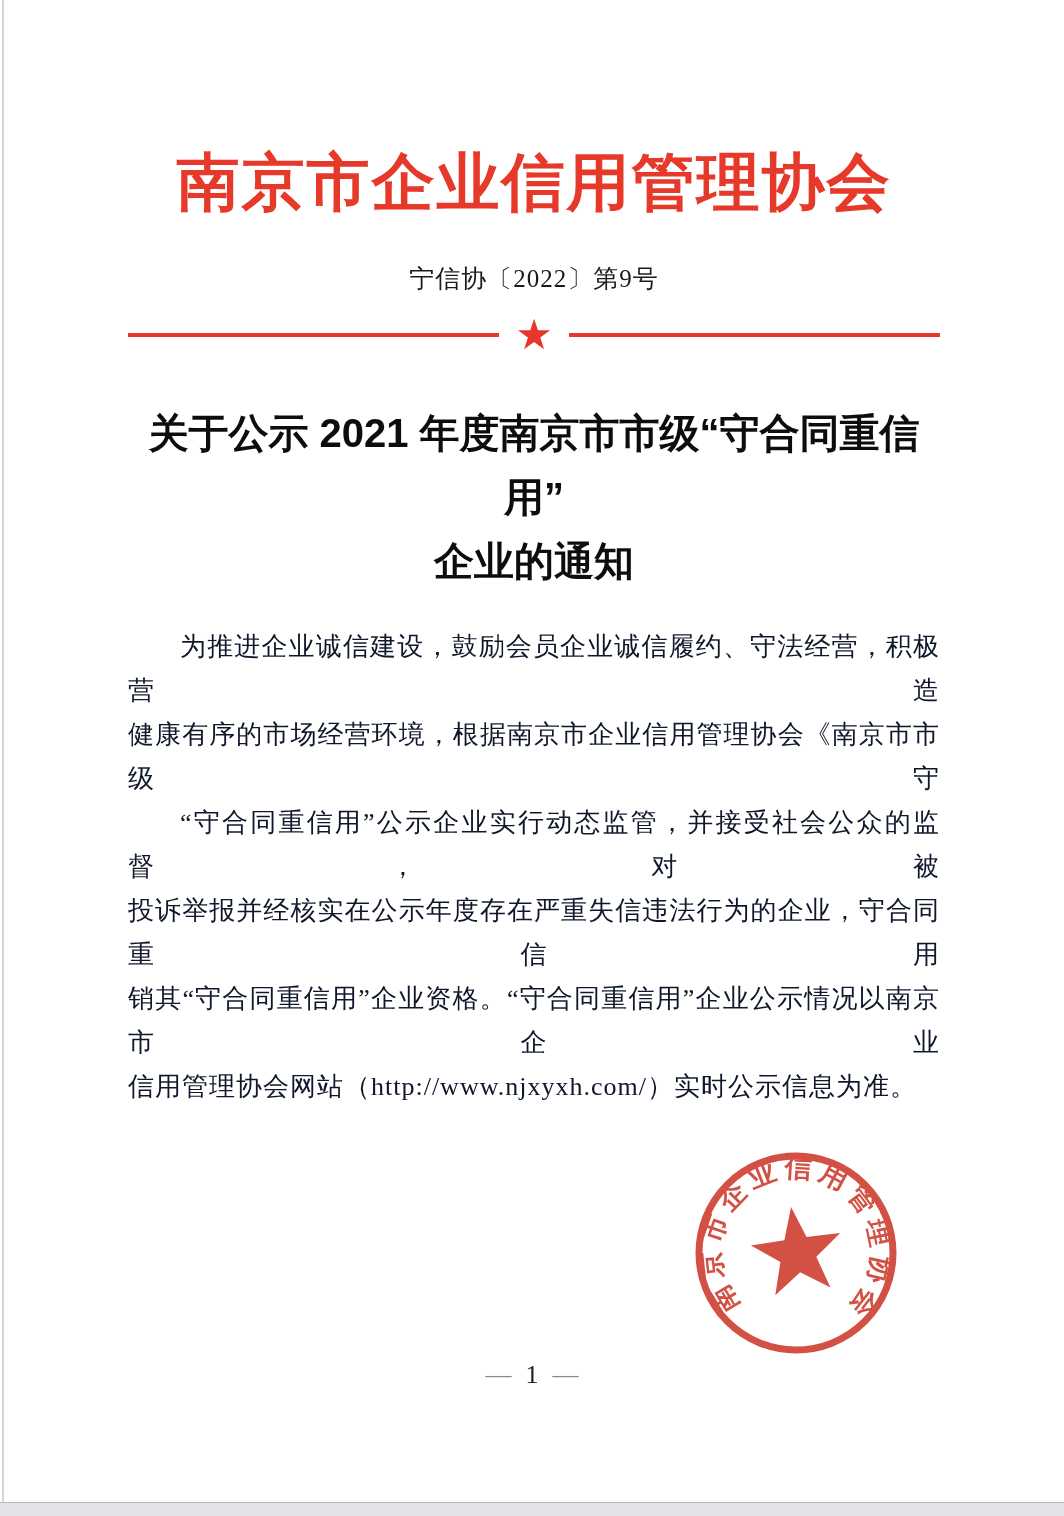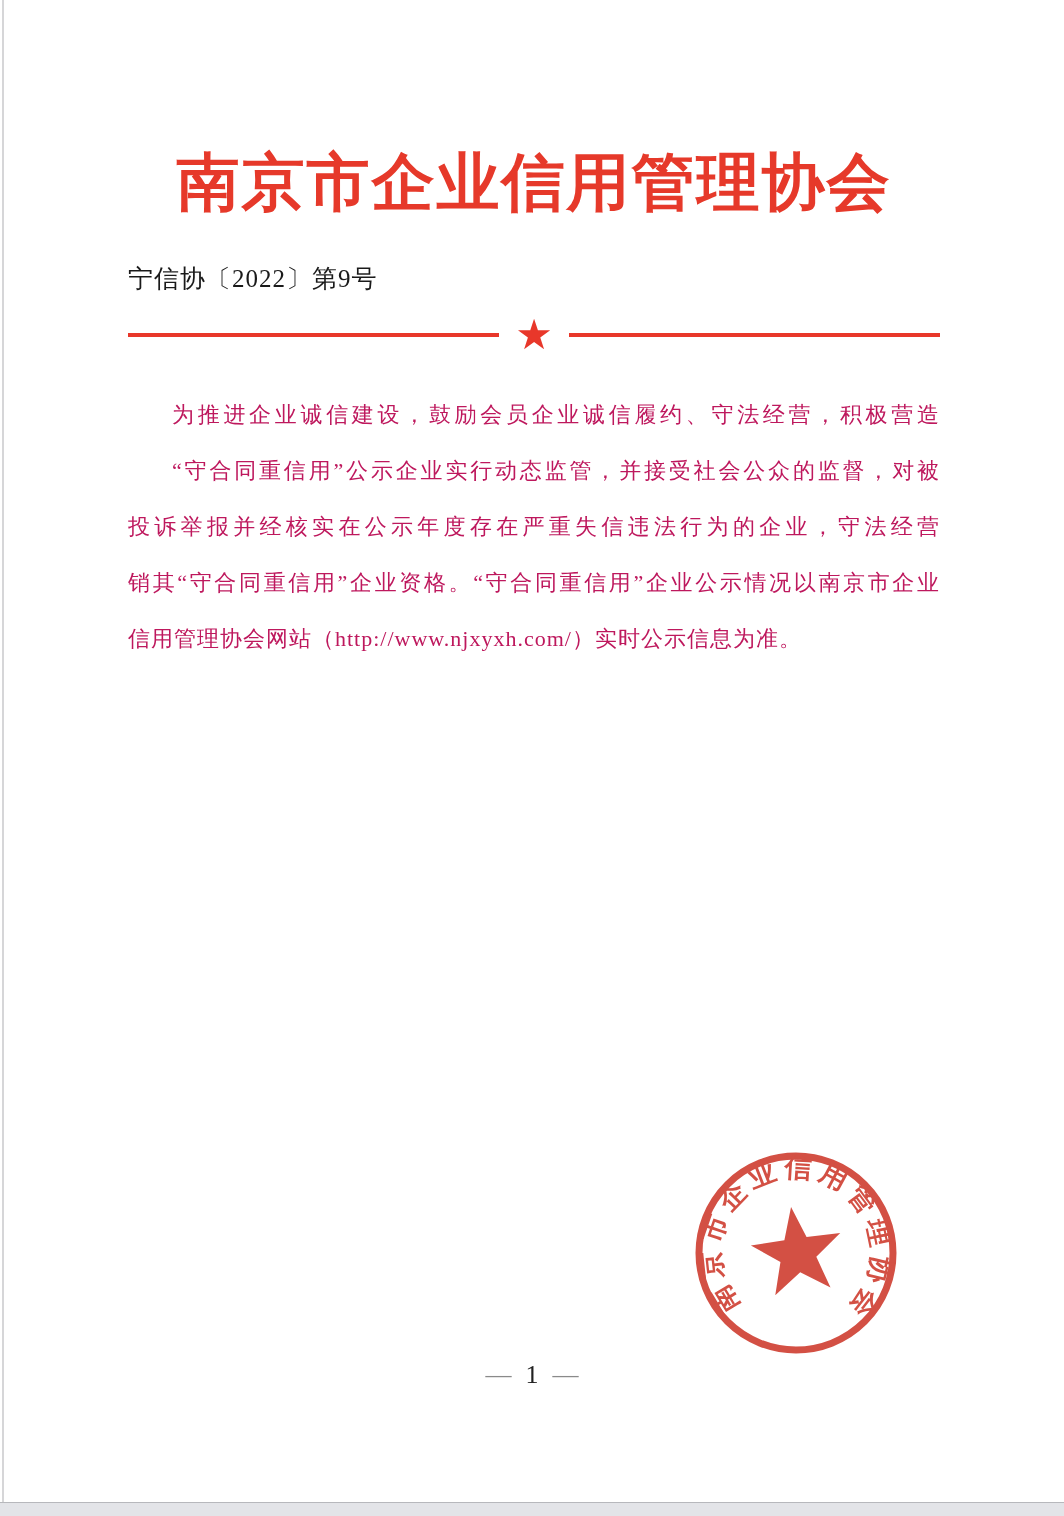--- a/index.html
+++ b/index.html
@@ -41,20 +41,21 @@
     text-align: center;
     font-family: "Liberation Sans", sans-serif;
     font-weight: 800;
     font-size: 63px;
     letter-spacing: 2px;
     color: #e6392a;
     white-space: nowrap;
   }
   .doc-number {
     margin-top: 36px;
+    text-align: center;
     font-size: 25px;
     letter-spacing: 1px;
     color: #1a1a1a;
   }
   .separator {
     margin-top: 20px;
     display: flex;
     align-items: center;
     height: 40px;
   }
@@ -74,23 +75,23 @@
     margin-top: 46px;
     text-align: center;
     font-family: "Liberation Sans", sans-serif;
     font-weight: 700;
     font-size: 40px;
     line-height: 64px;
     color: #0d0d0d;
   }
   .body-text {
     margin-top: 32px;
-    font-size: 22px;
-    line-height: 56px;
-    color: #be185d;
+    font-size: 26px;
+    line-height: 44px;
+    color: #0f172a;
   }
   .body-line {
     text-align: justify;
     text-align-last: justify;
     letter-spacing: 1px;
   }
   .body-line.indent { text-indent: 2em; }
   .body-line.last {
     text-align-last: left;
   }
@@ -133,28 +134,33 @@
   <div class="org-title">南京市企业信用管理协会</div>
 
   <div class="doc-number">宁信协〔2022〕第9号</div>
 
   <div class="separator">
     <div class="rule"></div>
     <div class="star">★</div>
     <div class="rule"></div>
   </div>
 
+  <div class="notice-title">
+    <div>关于公示 2021 年度南京市市级“守合同重信用”</div>
+    <div>企业的通知</div>
+  </div>
 
   <div class="body-text">
     <div class="body-line indent">为推进企业诚信建设，鼓励会员企业诚信履约、守法经营，积极营造</div>
+    <div class="body-line">健康有序的市场经营环境，根据南京市企业信用管理协会《南京市市级守</div>
   </div>
 
   <div class="body-text" style="margin-top:0;">
     <div class="body-line indent">“守合同重信用”公示企业实行动态监管，并接受社会公众的监督，对被</div>
-    <div class="body-line">投诉举报并经核实在公示年度存在严重失信违法行为的企业，守法经营</div>
+    <div class="body-line">投诉举报并经核实在公示年度存在严重失信违法行为的企业，守合同重信用</div>
     <div class="body-line">销其“守合同重信用”企业资格。“守合同重信用”企业公示情况以南京市企业</div>
     <div class="body-line last">信用管理协会网站（http://www.njxyxh.com/）实时公示信息为准。</div>
   </div>
 
 </div>
 
 <div class="seal">
   <svg viewBox="0 0 206 208" xmlns="http://www.w3.org/2000/svg">
     <circle cx="103" cy="104" r="97" fill="none" stroke="#cd372a" stroke-width="7"></circle>
     <polygon points="94,49 105.2,80.8 139.1,81.5 112.1,101.8 121.9,134.2 94,114.9 66.1,134.2 75.9,101.8 48.9,81.5 82.8,80.8" fill="#cd372a" transform="rotate(-8 94 94) translate(9 10)"></polygon>

